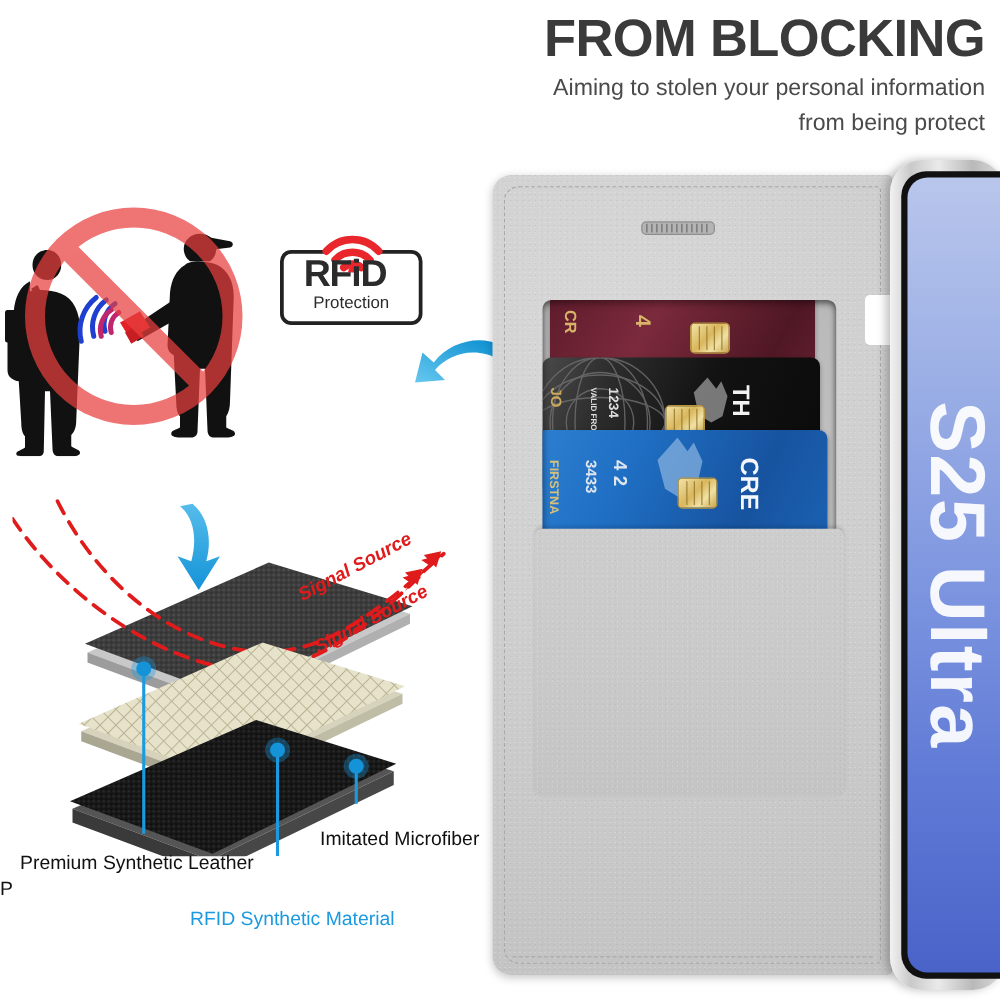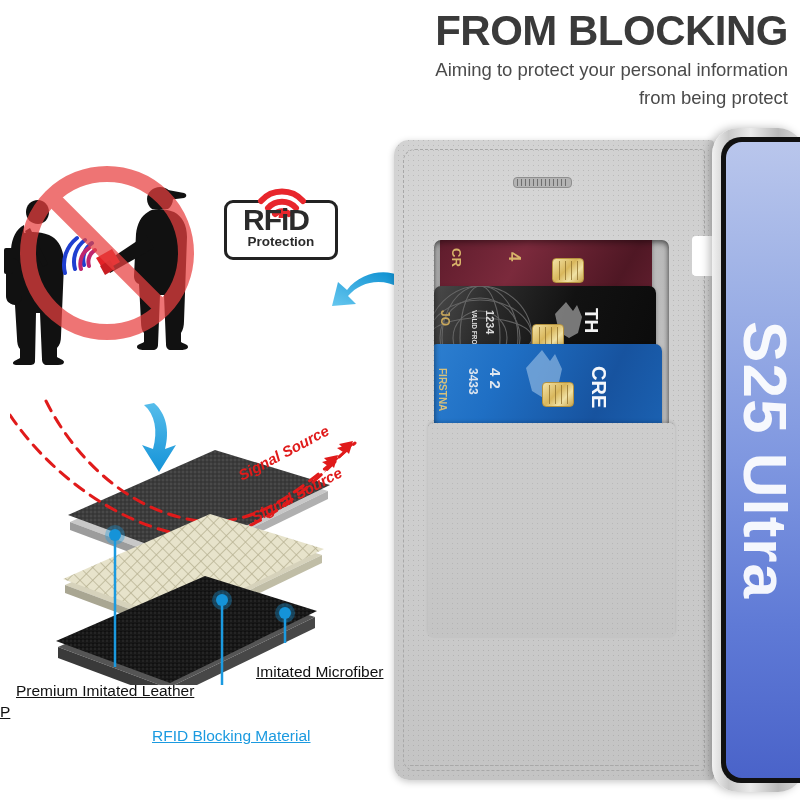--- a/index.html
+++ b/index.html
@@ -18,28 +18,28 @@
 
   
   .badge{position:absolute;left:224px;top:186px;width:118px;height:78px;}
   .badge .frame{position:absolute;left:0;top:14px;width:114px;height:60px;
       border:3.5px solid #222;border-radius:9px;box-sizing:border-box;background:#fff;}
   .badge .notch{position:absolute;background:#fff;}
   .badge .waves{position:absolute;left:33px;top:-2px;width:50px;height:34px;}
   .badge .rfid{position:absolute;left:0;top:19px;width:104px;text-align:center;
       font-size:30px;font-weight:bold;color:#2b2b2b;letter-spacing:-1px;line-height:30px;}
   .badge .prot{position:absolute;left:0;top:49px;width:114px;text-align:center;
-      font-size:13.5px;font-weight:bold;color:#2b2b2b;line-height:14px;}
+      font-size:13.5px;font-weight:normal;color:#2b2b2b;line-height:14px;}
 
   
   .arrow-to-badge{position:absolute;left:326px;top:262px;width:90px;height:72px;}
 
   
   .layers{position:absolute;left:10px;top:395px;width:360px;height:290px;}
-  .lbl{position:absolute;font-size:15.5px;color:#111;white-space:nowrap;text-decoration:underline;}
+  .lbl{position:absolute;font-size:15.5px;color:#111;white-space:nowrap;}
   .lbl.blue{color:#1b9ae0;}
 
   
   .case{position:absolute;left:394px;top:140px;width:320px;height:640px;}
   .case-body{position:absolute;inset:0;border-radius:15px 4px 4px 15px;
      background:
        radial-gradient(circle at 30% 20%, #d8d8d8 0%, #cbcbcb 60%, #c2c2c2 100%);
      box-shadow:0 2px 7px rgba(0,0,0,.22);overflow:hidden;}
   .grain{position:absolute;inset:0;opacity:.55;
      background-image:
@@ -84,21 +84,21 @@
      white-space:nowrap;letter-spacing:1px;}
   .cutout{position:absolute;background:#fff;}
 </style>
 </head>
 <body>
 
 <div class="stage">
 
   <div class="headline">
     <div class="h1">FROM BLOCKING</div>
-    <div class="sub">Aiming to protect your personal information</div>
+    <div class="sub">Aiming to stolen your personal information</div>
     <div class="sub">from being protect</div>
   </div>
 
   <div class="prohib">
     <svg width="215" height="225" viewBox="0 0 215 225">
 
       <g fill="#111111">
         <path d="M38 60 c-7 0 -12 5 -12 12 0 7 5 12 12 12 6 0 11 -5 11 -12 0 -7 -5 -12 -11 -12 z"></path>
         <path d="M24 85 c-8 4 -12 13 -13 24 l-3 48 c0 5 3 8 7 8 l2 33 c0 5 1 9 3 11 l0 9 c-3 2 -7 3 -7 5 0 2 3 2 7 2 l10 0 c3 0 5 -1 5 -4 l1 -48 4 0 2 46 c0 4 2 6 5 6 l11 0 c4 0 6 -1 6 -3 0 -2 -4 -3 -7 -5 l0 -9 c3 -3 4 -7 4 -12 l3 -72 c0 -14 -5 -25 -15 -29 -5 -2 -11 -3 -16 -3 -5 0 -9 1 -9 1 z"></path>
 
@@ -237,22 +237,22 @@
         <circle cx="212" cy="205" r="10" fill="#1b9ae0" opacity=".35"></circle>
         <circle cx="212" cy="205" r="6" fill="#1593d8"></circle>
 
         <line x1="275" y1="218" x2="275" y2="248" stroke="#1b9ae0" stroke-width="2.5"></line>
         <circle cx="275" cy="218" r="10" fill="#1b9ae0" opacity=".35"></circle>
         <circle cx="275" cy="218" r="6" fill="#1593d8"></circle>
       </g>
     </svg>
   </div>
 
-  <div class="lbl" style="left:16px;top:682px;">Premium Imitated Leather</div>
-  <div class="lbl blue" style="left:152px;top:727px;">RFID Blocking Material</div>
+  <div class="lbl" style="left:16px;top:682px;">Premium Synthetic Leather</div>
+  <div class="lbl blue" style="left:152px;top:727px;">RFID Synthetic Material</div>
   <div class="lbl" style="left:256px;top:663px;">Imitated Microfiber</div>
   <div class="lbl" style="left:0px;top:703px;">P</div>
 
   <div class="case">
     <div class="case-body">
       <div class="grain"></div>
 
       <div class="stitch" style="left:9px;top:9px;right:9px;bottom:9px;border-radius:12px 4px 4px 12px;"></div>
 
       <div class="speaker">

